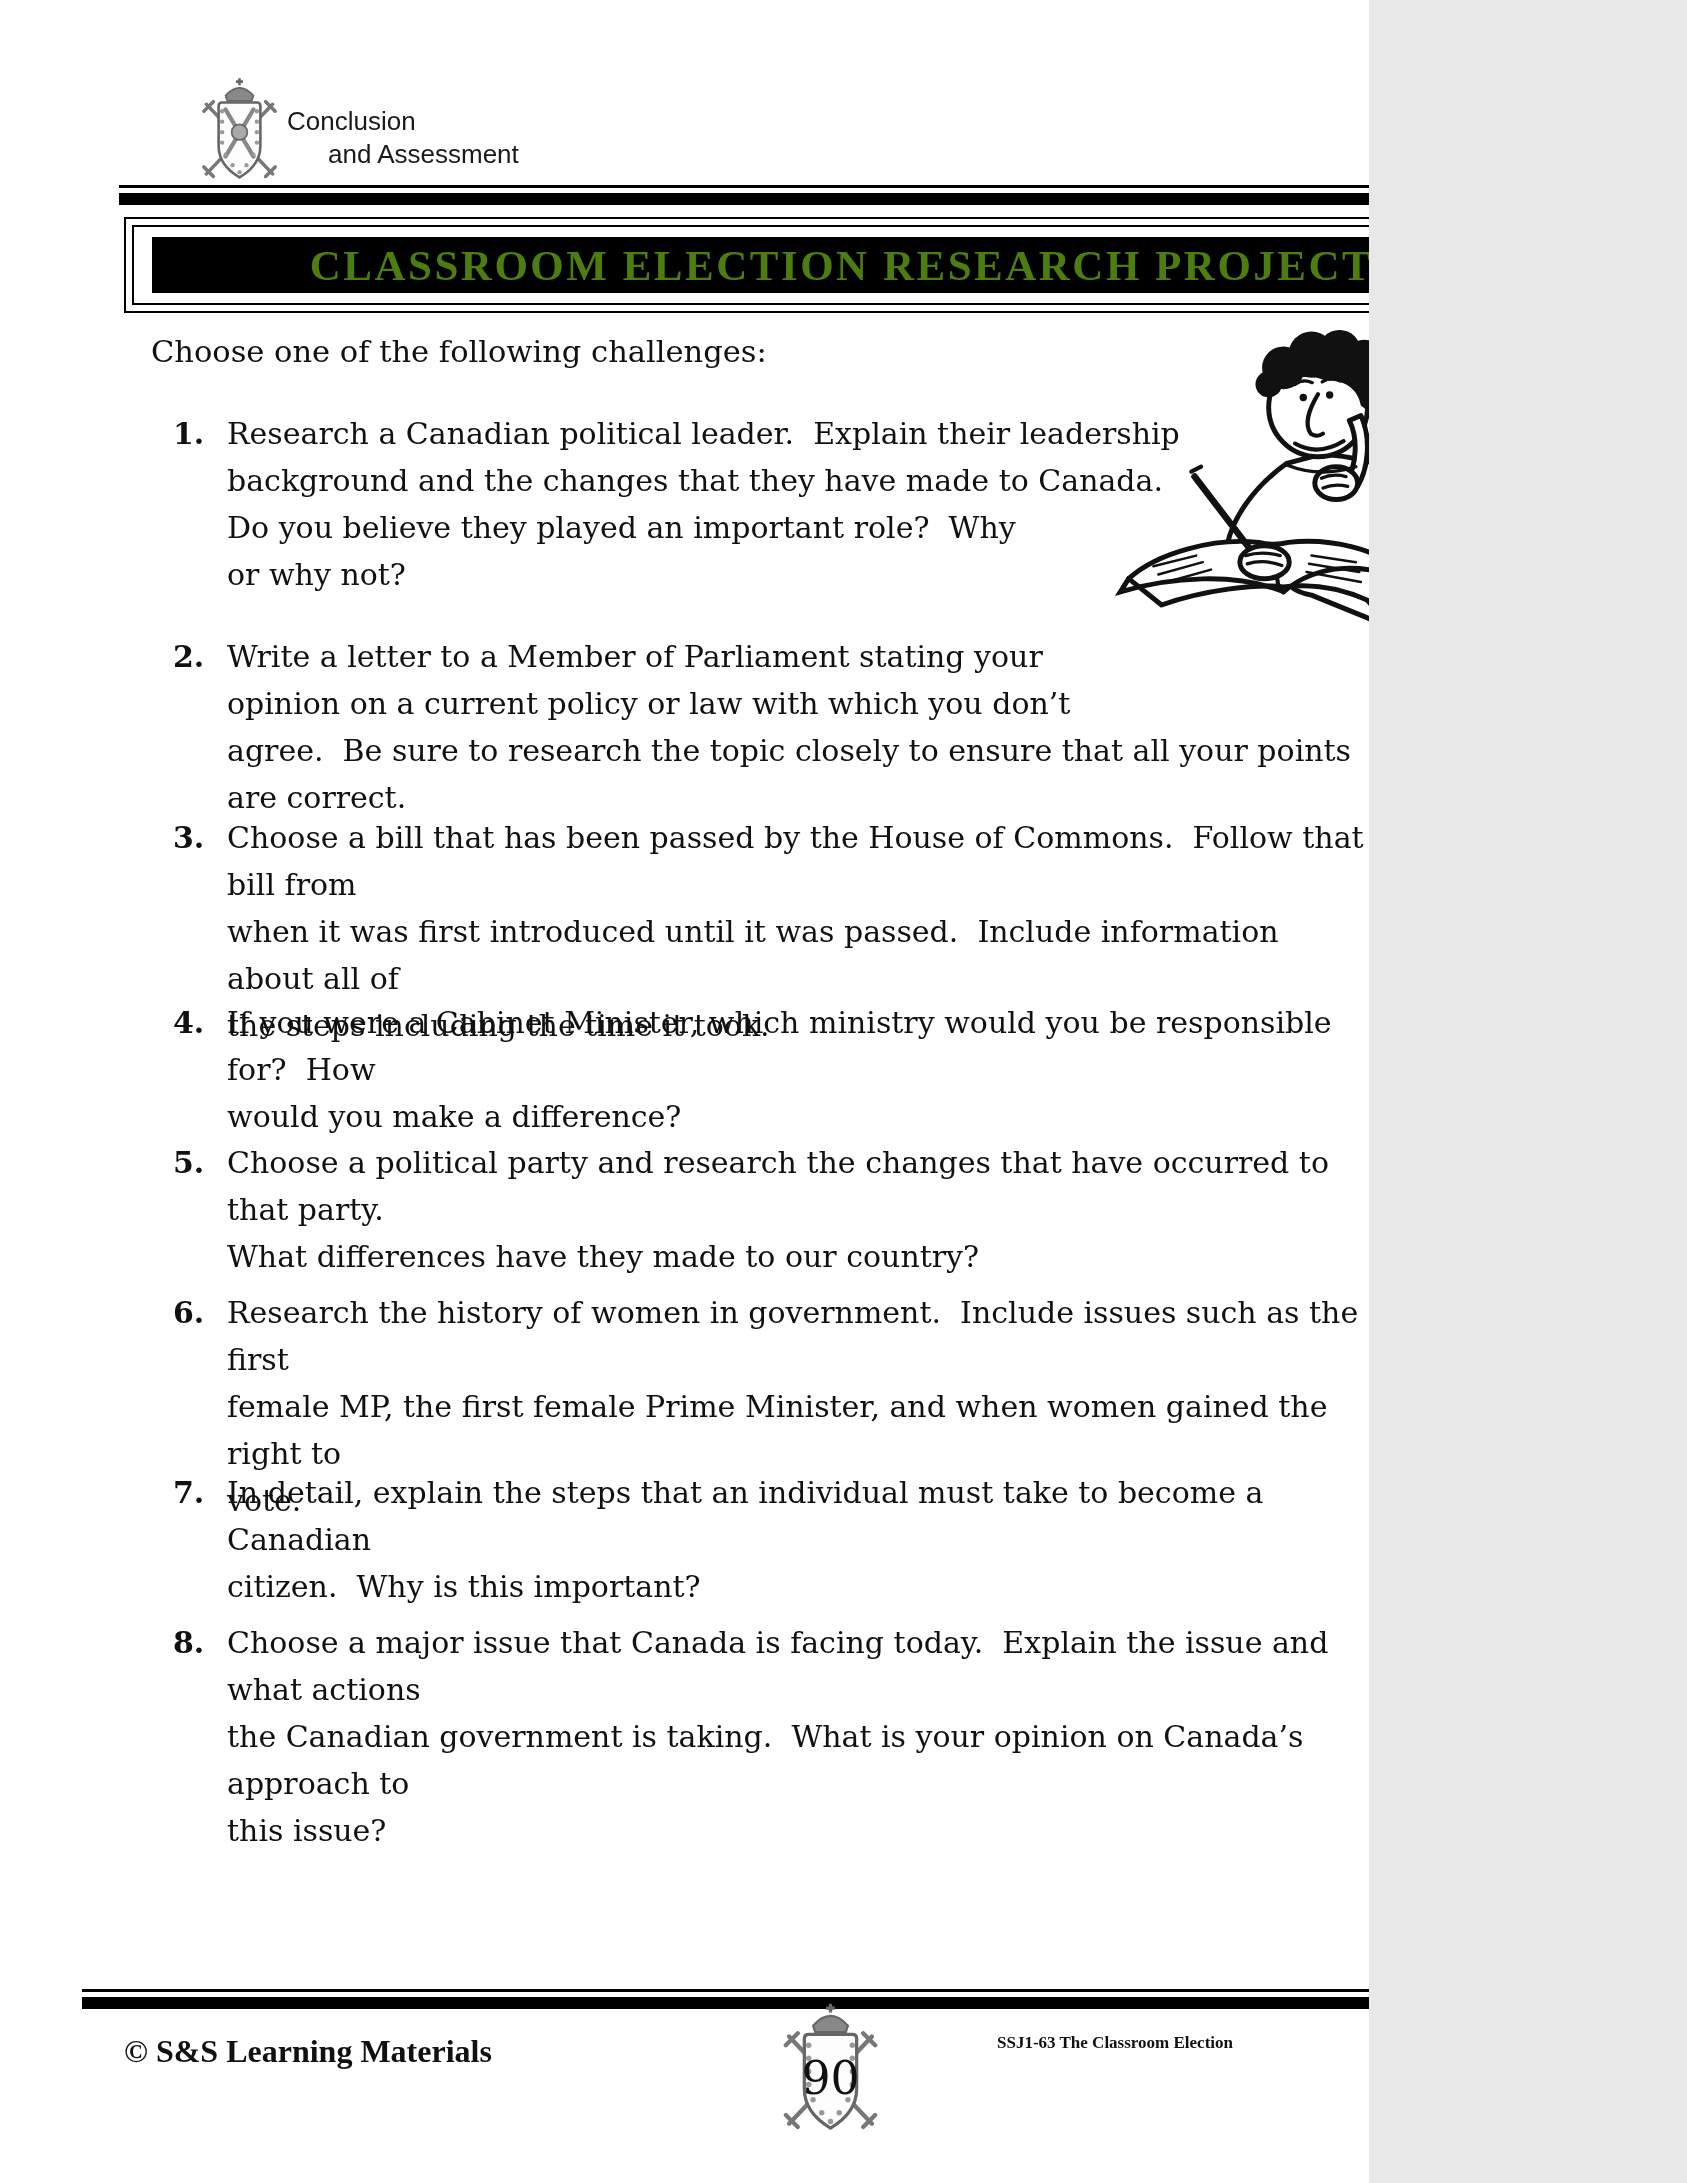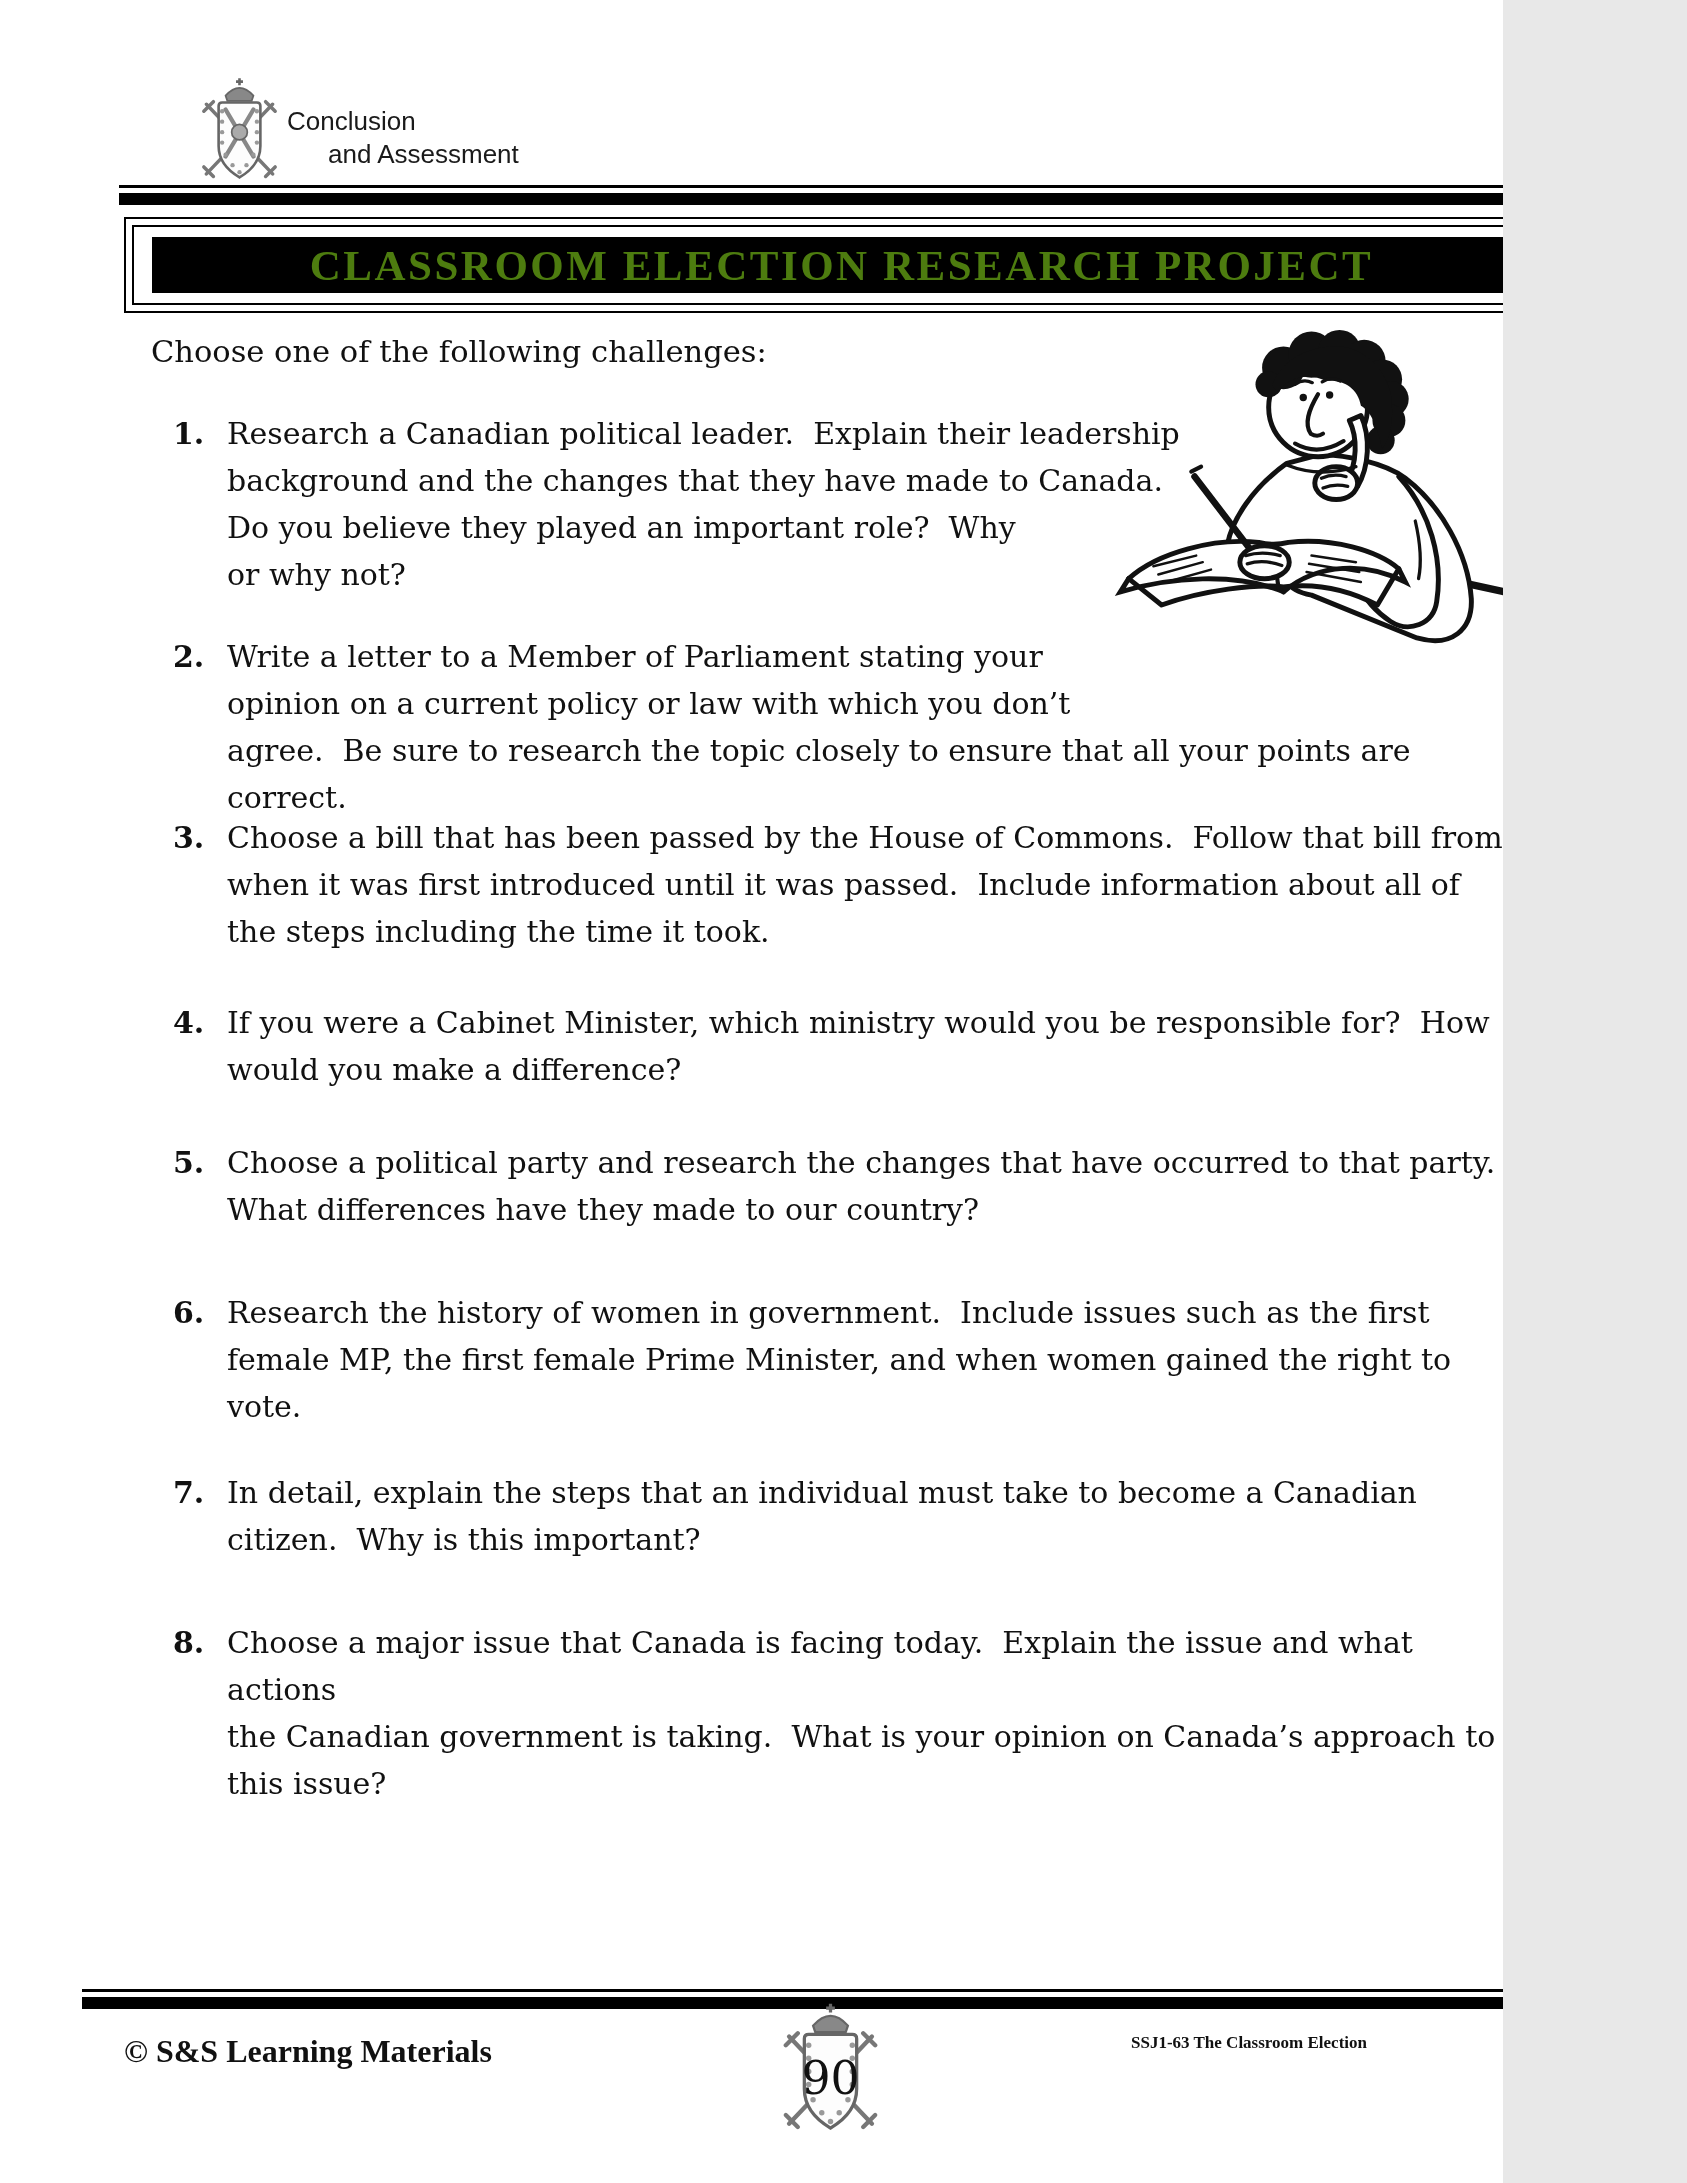--- a/index.html
+++ b/index.html
@@ -1,19 +1,19 @@
 <!DOCTYPE html>
 <html style="font-size:13px"><head>
 <meta charset="utf-8">
 <style>
   * { margin:0; padding:0; box-sizing:border-box; }
   html,body { background:#e8e8e8; }
   .page {
     position:relative;
-    width:1503px; height:2183px;
+    width:1369px; height:2183px;
     background:#ffffff;
     font-family:"DejaVu Serif", serif;
     color:#111;
     overflow:hidden;
   }
 
   
   .hdr-crest { position:absolute; left:196px; top:76px; width:87px; height:114px; }
   .hdr-title { position:absolute; left:287px; top:105px; font-family:"Liberation Sans", sans-serif; font-size:26px; line-height:33px; color:#1a1a1a; }
   .hdr-title .l2 { margin-left:41px; }

